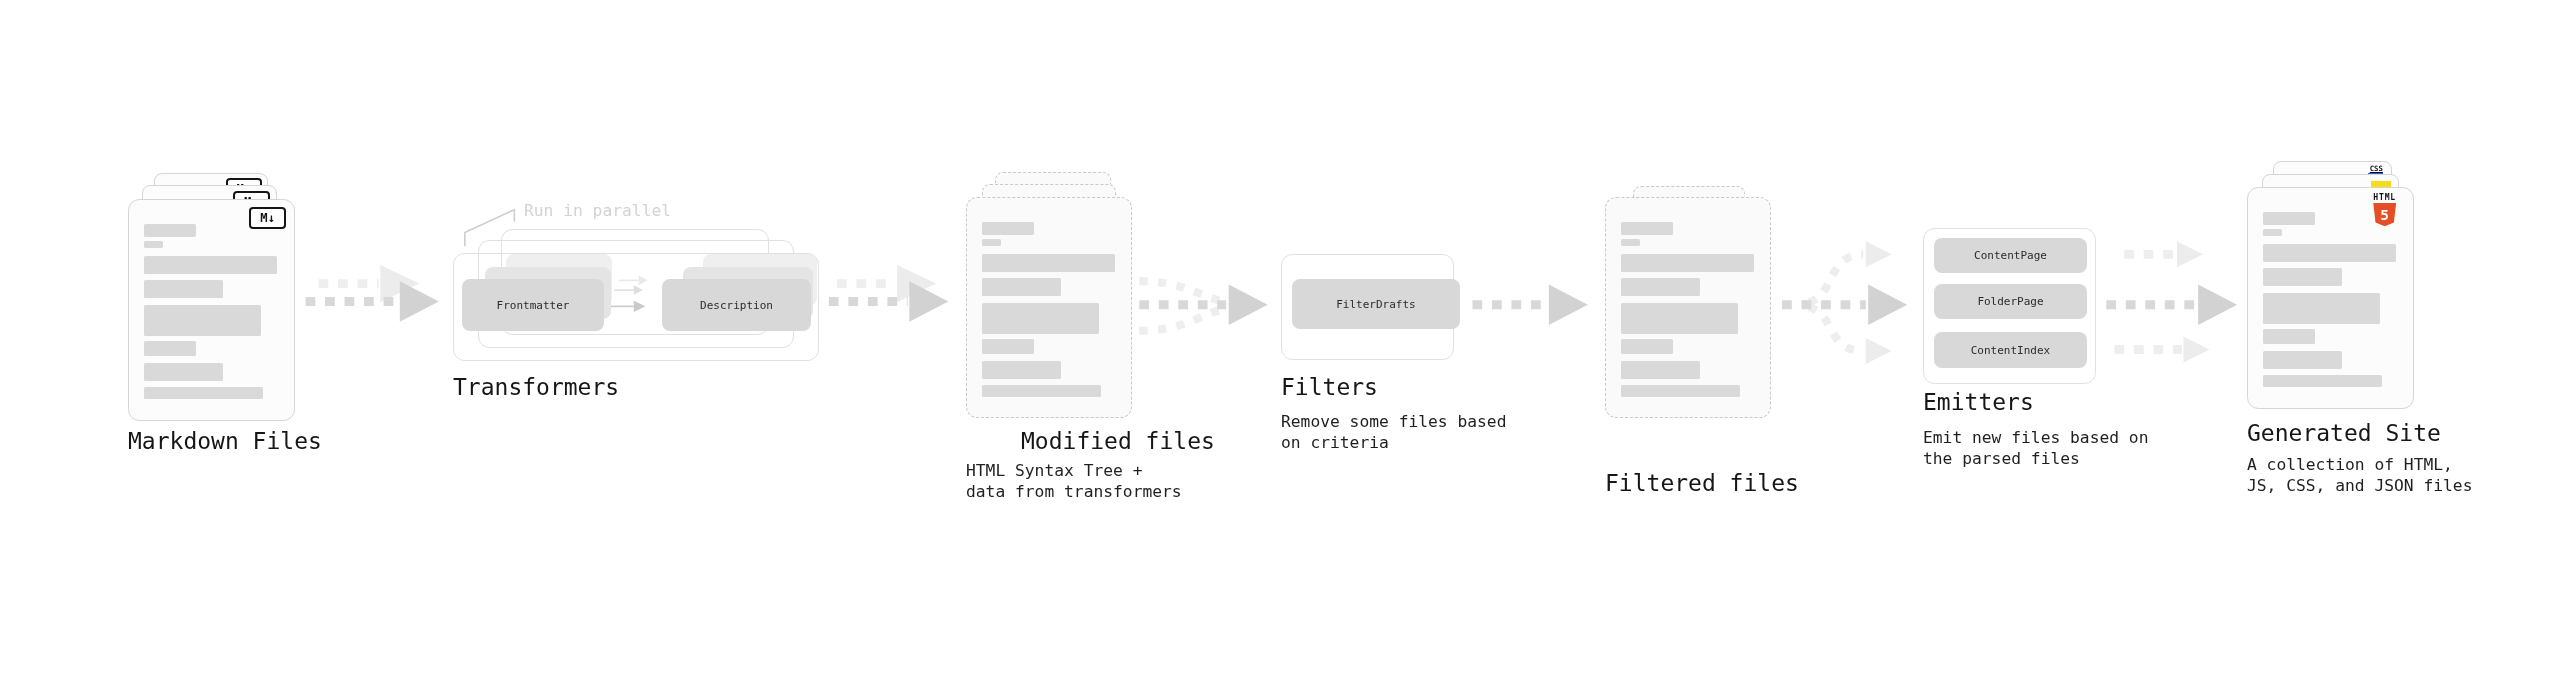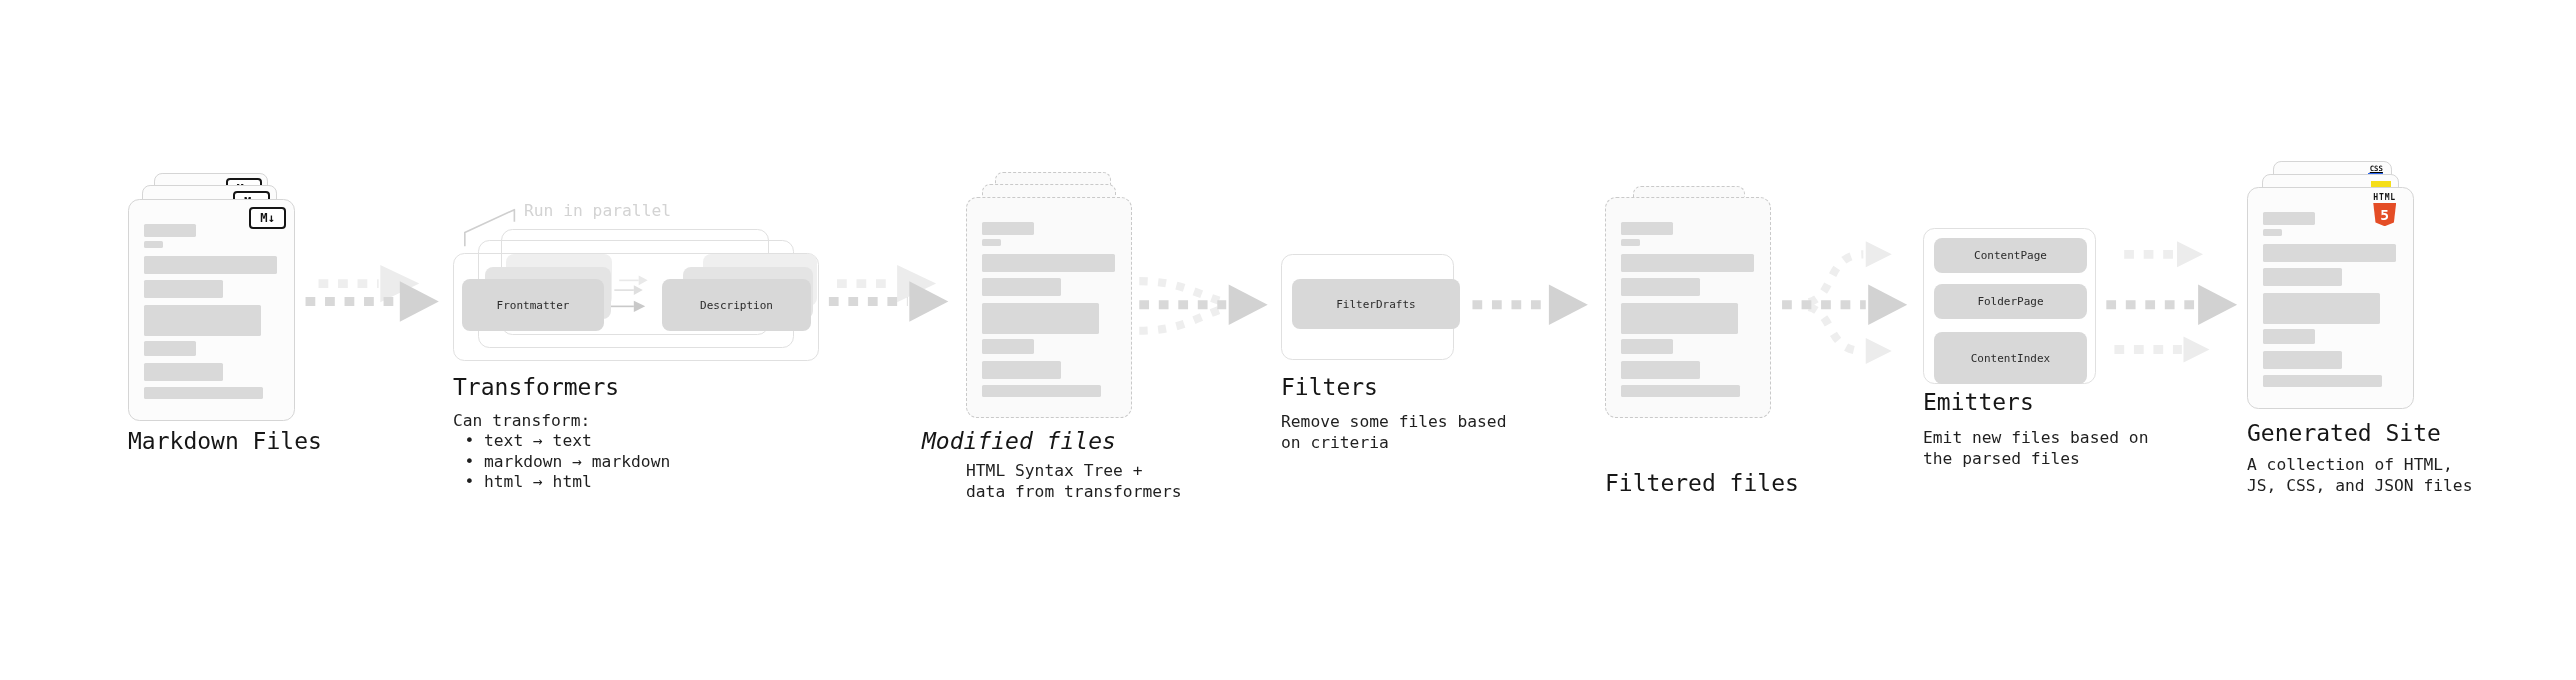--- a/index.html
+++ b/index.html
@@ -136,42 +136,36 @@
   <div class="abs tcard" style="left:501px;top:229px;width:268px;height:106px;"></div>
   <div class="abs tcard" style="left:478px;top:240px;width:316px;height:108px;"></div>
   <div class="abs tcard" style="left:453px;top:253px;width:366px;height:108px;"></div>
   <div class="abs pill-ghost3" style="left:506px;top:254px;width:106px;height:52px;"></div>
   <div class="abs pill-ghost2" style="left:485px;top:267px;width:126px;height:52px;"></div>
   <div class="abs pill" style="left:462px;top:279px;width:142px;height:52px;">Frontmatter</div>
   <div class="abs pill-ghost3" style="left:703px;top:254px;width:114px;height:52px;"></div>
   <div class="abs pill-ghost2" style="left:683px;top:267px;width:130px;height:52px;"></div>
   <div class="abs pill" style="left:662px;top:279px;width:149px;height:52px;">Description</div>
   <div class="abs title" style="left:453px;top:374px;">Transformers</div>
-  <div class="abs" style="left:453px;top:411px;">
-    <div class="desc-line">Can transform:</div>
-    <div class="desc-line indent">• text → text</div>
-    <div class="desc-line indent">• markdown → markdown</div>
-    <div class="desc-line indent">• html → html</div>
-  </div>
 
   <div class="abs doc-dashed" style="left:995px;top:172px;width:116px;height:49px;border-radius:8.1px;"></div>
   <div class="abs doc-dashed" style="left:982px;top:184px;width:134px;height:49px;border-radius:8.1px;"></div>
   <div class="abs doc-dashed" style="left:966px;top:197px;width:166px;height:221px;">
     <div class="bars">
         <div class="bar" style="top: 24.4px; width: 52px; height: 12.2px;"></div>
         <div class="bar" style="top: 41px; width: 19.5px; height: 6.5px;"></div>
         <div class="bar" style="top: 56px; width: 133px; height: 18px;"></div>
         <div class="bar" style="top: 80px; width: 79px; height: 18px;"></div>
         <div class="bar" style="top: 105px; width: 117px; height: 31px;"></div>
         <div class="bar" style="top: 141px; width: 52px; height: 14.6px;"></div>
         <div class="bar" style="top: 163px; width: 79px; height: 18px;"></div>
         <div class="bar" style="top: 187px; width: 119px; height: 12.2px;"></div>
       </div>
   </div>
-  <div class="abs title" style="left:922px;top:428px;font-style:italic;">Modified files</div>
+  <div class="abs title" style="left:1021px;top:428px;">Modified files</div>
   <div class="abs desc" style="left:966px;top:460px;">HTML Syntax Tree +
 data from transformers</div>
 
   <div class="abs whitebox" style="left:1281px;top:254px;width:173px;height:106px;"></div>
   <div class="abs pill" style="left:1292px;top:279px;width:168px;height:50px;">FilterDrafts</div>
   <div class="abs title" style="left:1281px;top:374px;">Filters</div>
   <div class="abs desc" style="left:1281px;top:411px;">Remove some files based
 on criteria</div>
 
   <div class="abs doc-dashed" style="left:1633px;top:186px;width:112px;height:49px;border-radius:8.1px;"></div>
@@ -185,21 +179,21 @@
         <div class="bar" style="top: 141px; width: 52px; height: 14.6px;"></div>
         <div class="bar" style="top: 163px; width: 79px; height: 18px;"></div>
         <div class="bar" style="top: 187px; width: 119px; height: 12.2px;"></div>
       </div>
   </div>
   <div class="abs title" style="left:1605px;top:428px;margin-top:42px;">Filtered files</div>
 
   <div class="abs whitebox" style="left:1923px;top:228px;width:173px;height:156px;"></div>
   <div class="abs pill" style="left:1934px;top:238px;width:153px;height:35px;">ContentPage</div>
   <div class="abs pill" style="left:1934px;top:284px;width:153px;height:35px;">FolderPage</div>
-  <div class="abs pill" style="left:1934px;top:332px;width:153px;height:52px;">ContentIndex</div>
+  <div class="abs pill" style="left:1934px;top:332px;width:153px;height:36px;">ContentIndex</div>
   <div class="abs title" style="left:1923px;top:389px;">Emitters</div>
   <div class="abs desc" style="left:1923px;top:427px;">Emit new files based on
 the parsed files</div>
 
   <div class="abs doc" style="left:2273px;top:161px;width:119px;height:57px;border-radius:8.1px;">
     <div class="css-badge" style="right:8.1px;top:3.3px;">
       <span class="css-badge-label">CSS</span>
       <div class="css-underline"></div>
     </div>
   </div>

